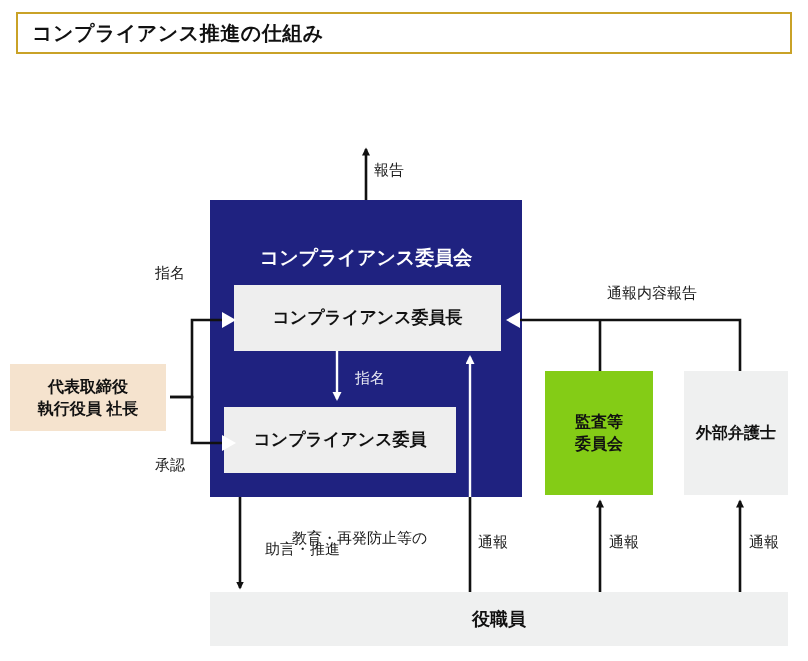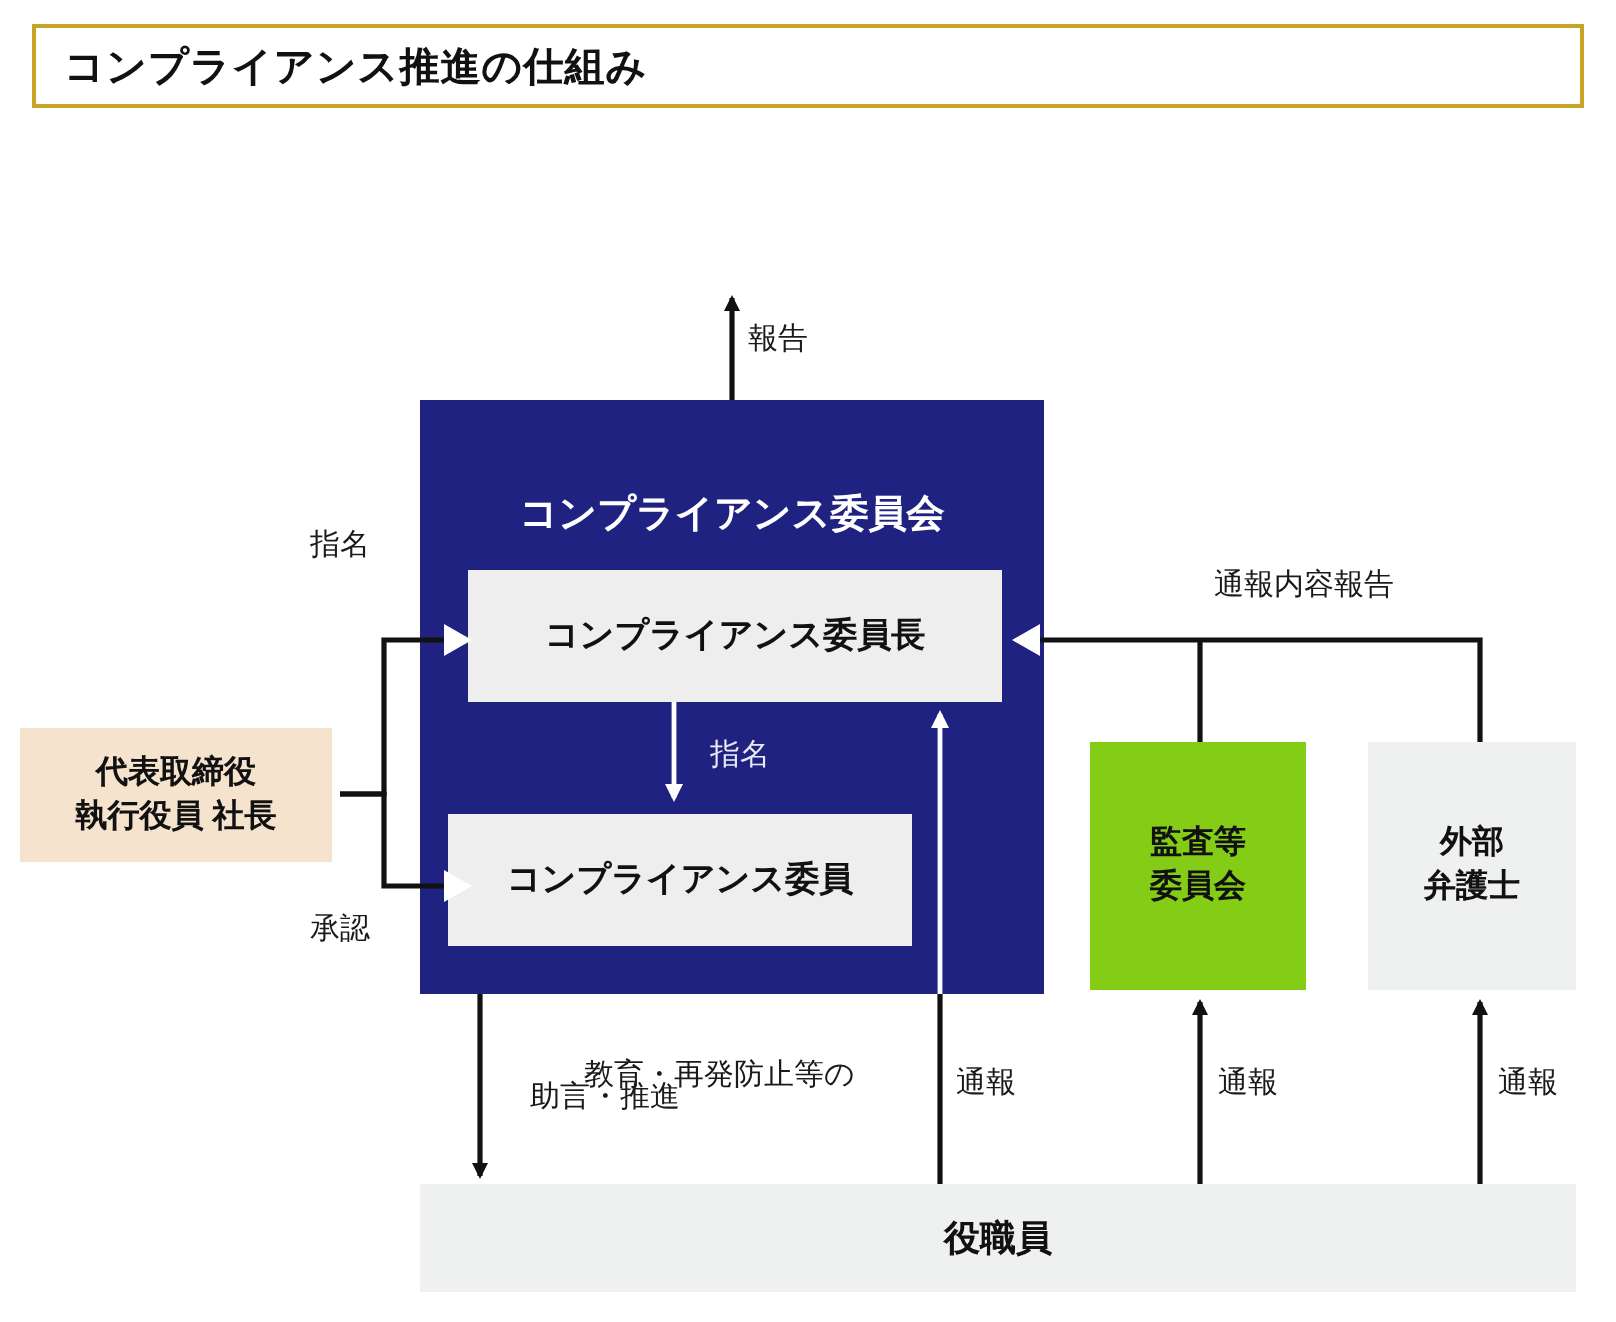--- a/index.html
+++ b/index.html
@@ -109,21 +109,21 @@
     color: #111111;
     font-size: 16px;
     flex-direction: column;
   }
   .box-lawyer {
     left: 684px; top: 371px;
     width: 104px; height: 124px;
     background: #eff0f0;
     color: #111111;
     font-size: 16px;
-    flex-direction: column;
+    flex-direction: row;
   }
 
   .box-employees {
     left: 210px; top: 592px;
     width: 578px; height: 54px;
     background: #eff0f0;
     color: #111111;
     font-size: 18px;
   }
 

